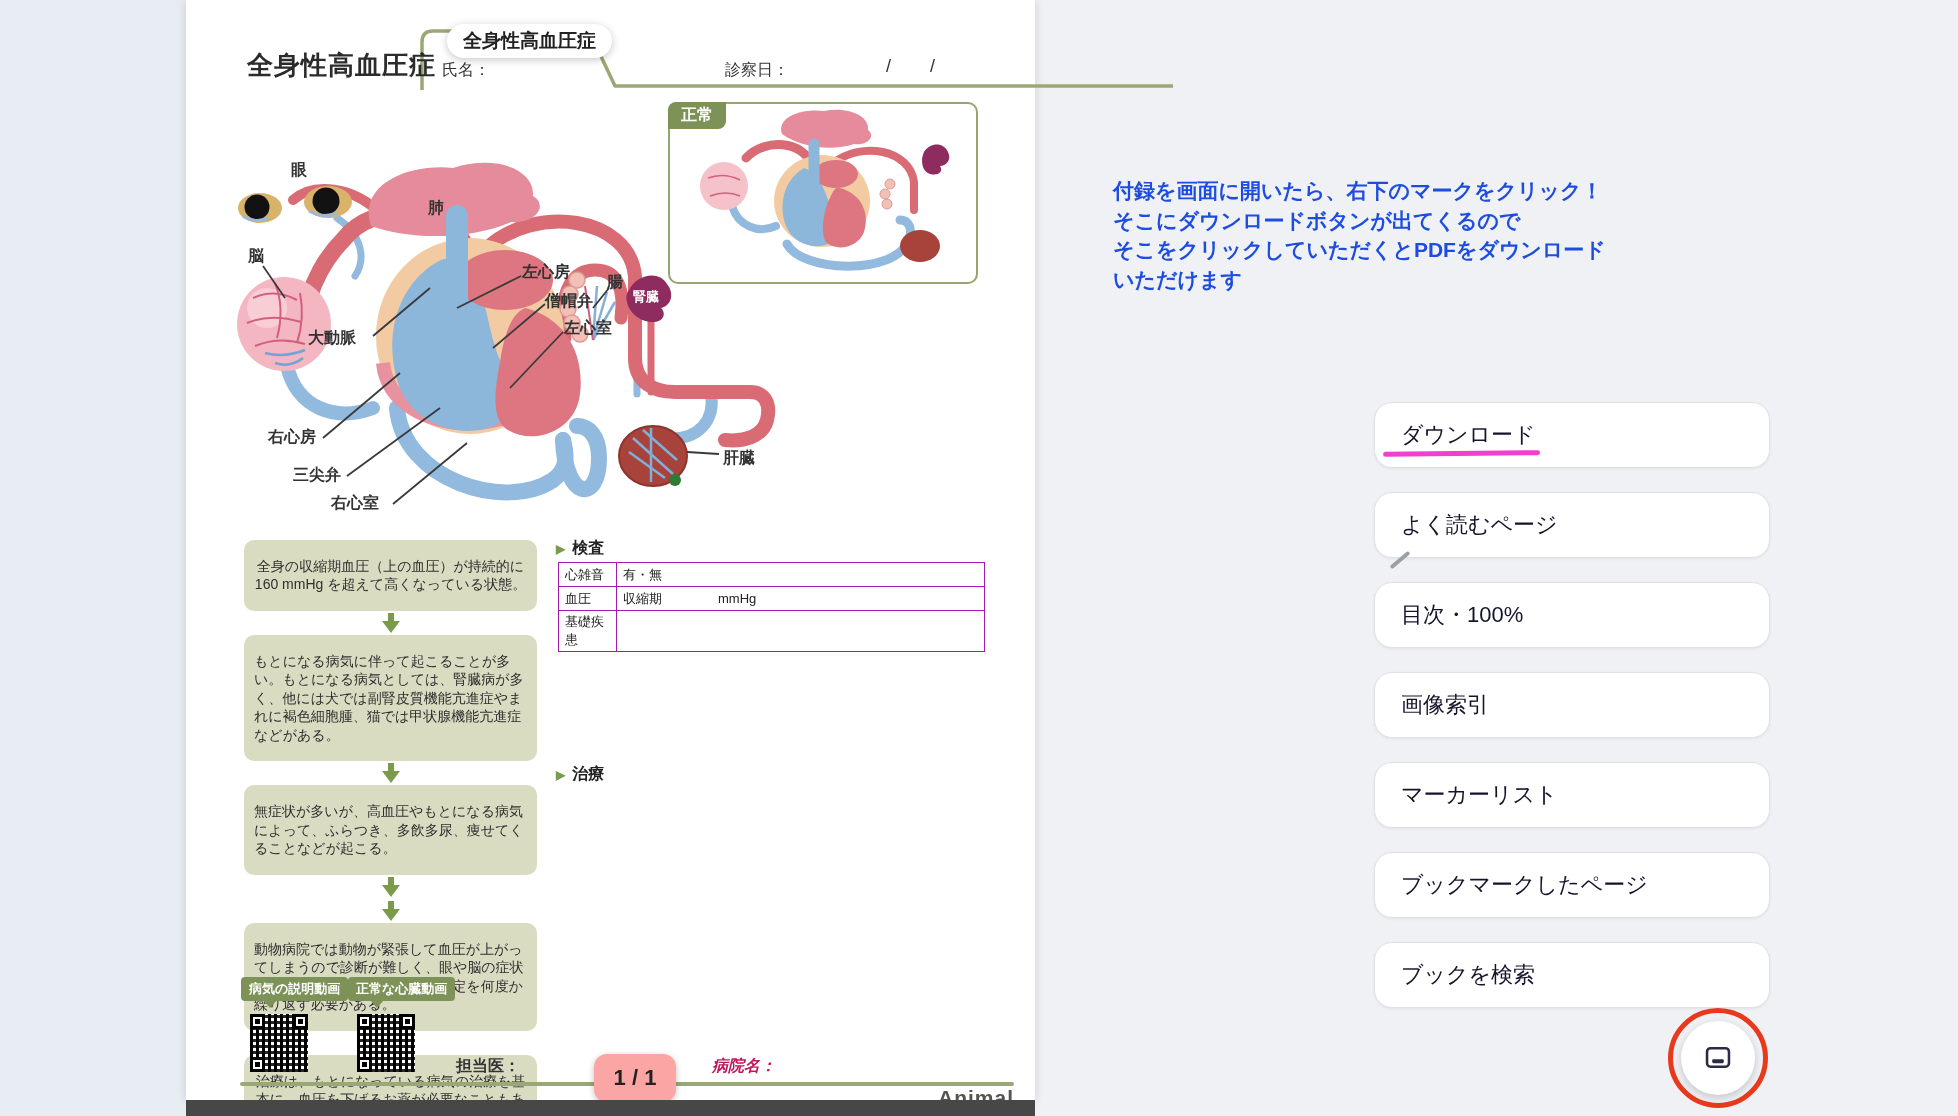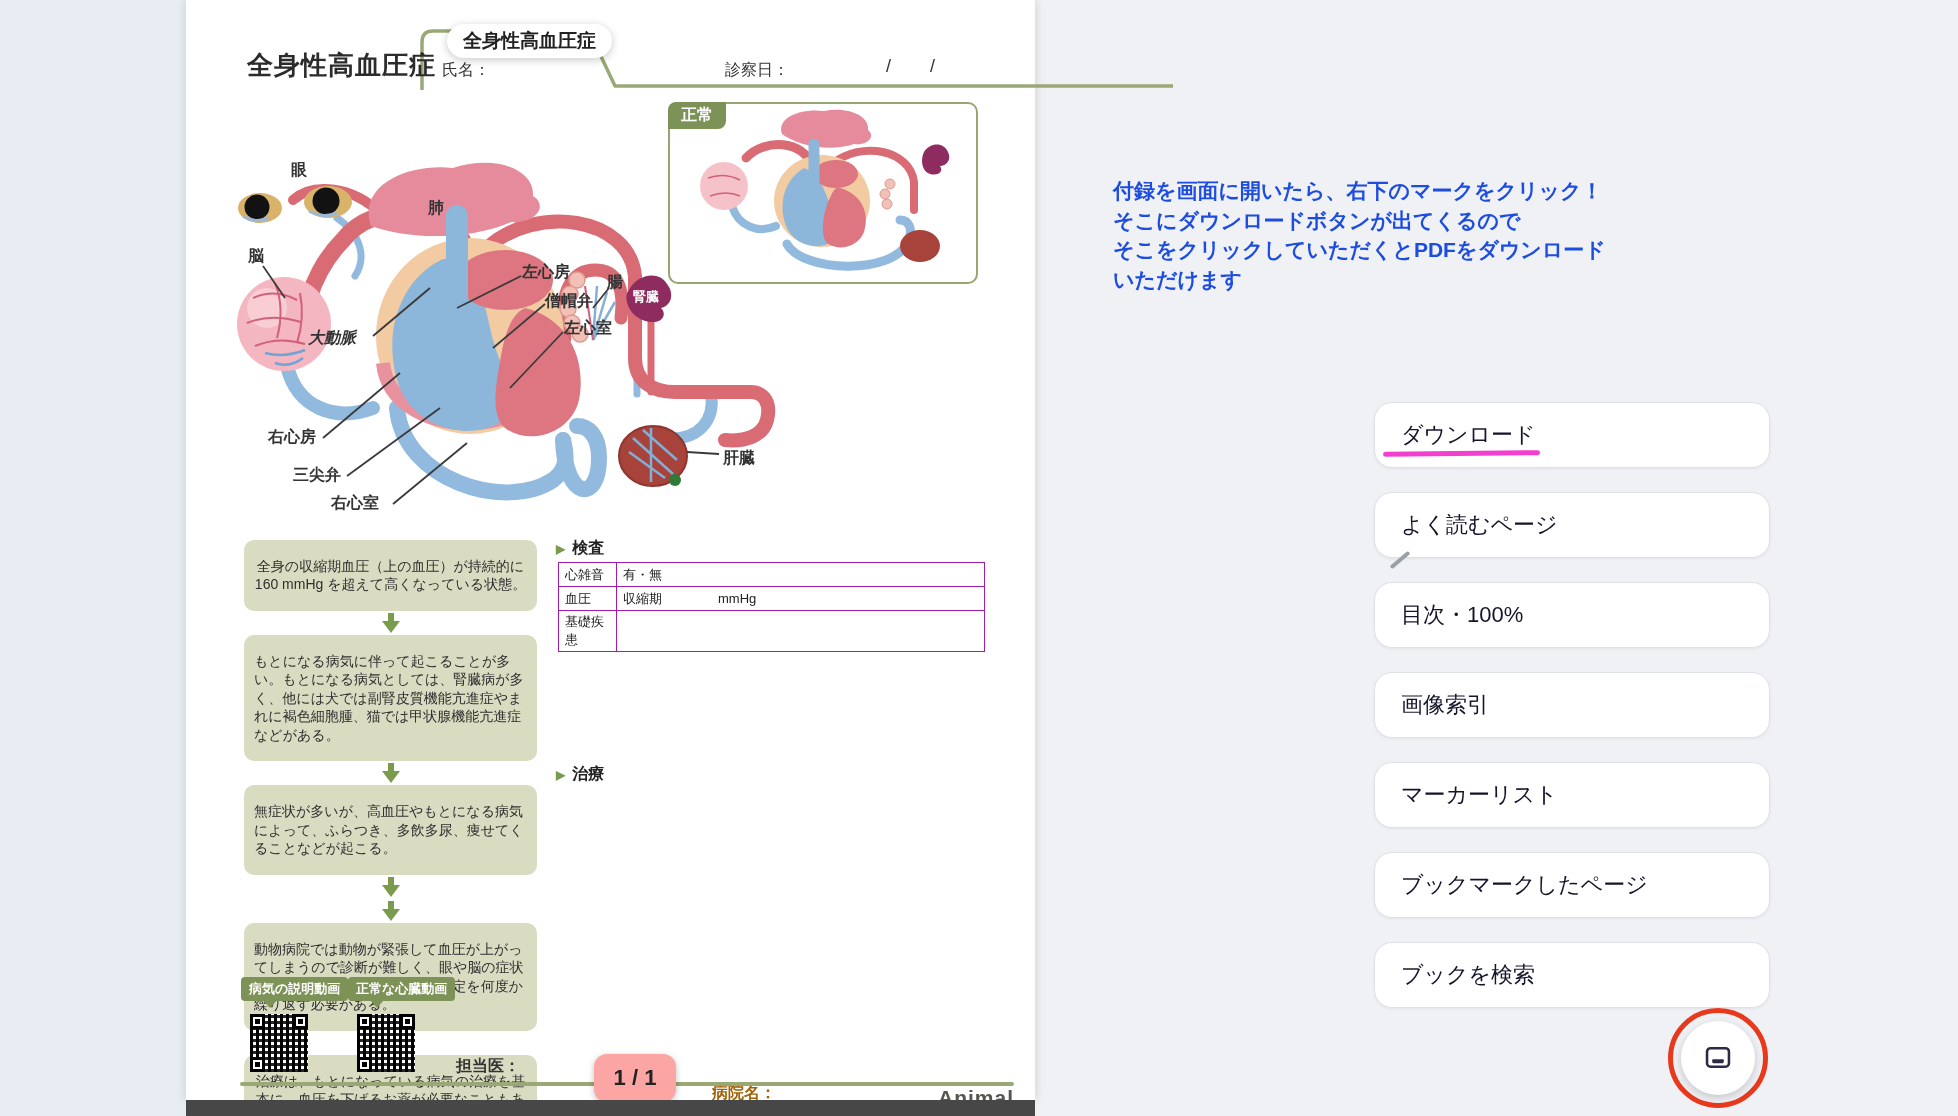--- a/index.html
+++ b/index.html
@@ -22,21 +22,21 @@
   .hdr-date  { position:absolute; left:725px; top:60px; font-size:16px; color:#333; }
   .hdr-slash1 { position:absolute; left:886px; top:56px; font-size:18px; color:#333; }
   .hdr-slash2 { position:absolute; left:930px; top:56px; font-size:18px; color:#333; }
 
   
   .diagram-svg { position:absolute; left:205px; top:108px; }
   .dl { position:absolute; font-size:16px; font-weight:bold; color:#333; white-space:nowrap; }
   .dl0 { left:291px; top:160px; }
   .dl1 { left:428px; top:198px; }
   .dl2 { left:248px; top:246px; }
-  .dl3 { left:308px; top:328px;font-style:italic; }
+  .dl3 { left:308px; top:328px; }
   .dl4 { left:522px; top:262px; }
   .dl5 { left:545px; top:291px; }
   .dl6 { left:564px; top:318px; }
   .dl7 { left:268px; top:427px; }
   .dl8 { left:293px; top:465px; }
   .dl9 { left:331px; top:493px; }
   .dl10 { left:607px; top:272px; }
   .dl11 { left:633px; top:288px; font-size:13px; color:#fff; }
   .dl12 { left:723px; top:448px; }
 
@@ -72,21 +72,21 @@
         repeating-linear-gradient(0deg, rgba(0,0,0,.85) 0 3px, transparent 3px 6px),
         repeating-linear-gradient(90deg, #000 0 3px, #fff 3px 6px); }
   .qr1 { left:250px; top:1014px; }
   .qr2 { left:357px; top:1014px; }
   .finder { position:absolute; width:15px; height:15px; border:3px solid #000; background:#fff; }
   .finder::after { content:""; position:absolute; left:2px; top:2px; width:5px; height:5px; background:#000; }
   .f-tl { left:0; top:0; } .f-tr { right:0; top:0; } .f-bl { left:0; bottom:0; }
 
   
   .doctor-label { position:absolute; left:456px; top:1056px; font-size:16px; font-weight:bold; color:#333; }
-  .hospital-label { position:absolute; left:712px; top:1083px; font-size:16px; font-weight:bold; color:#a16207; }
+  .hospital-label { position:absolute; left:712px; top:1056px; font-size:16px; font-weight:bold; color:#be185d;font-style:italic; }
   .footer-line { position:absolute; left:240px; top:1082px; width:774px; height:4px; background:#9aa875; border-radius:2px; }
   .page-pill { position:absolute; left:594px; top:1054px; width:82px; height:48px; background:#fca5a5; border-radius:13px;
                box-shadow:0 2px 6px rgba(0,0,0,.25); display:flex; align-items:center; justify-content:center;
                font-size:22px; font-weight:bold; color:#222; }
   .logo { position:absolute; left:860px; top:1086px; width:154px; text-align:right; font-size:21px; font-weight:bold;
           color:#55554e; letter-spacing:1px; }
 
   
   .instructions { position:absolute; left:1113px; top:176px; font-size:21px; font-weight:bold;
                   color:#1d4ce0; line-height:29.5px; }

